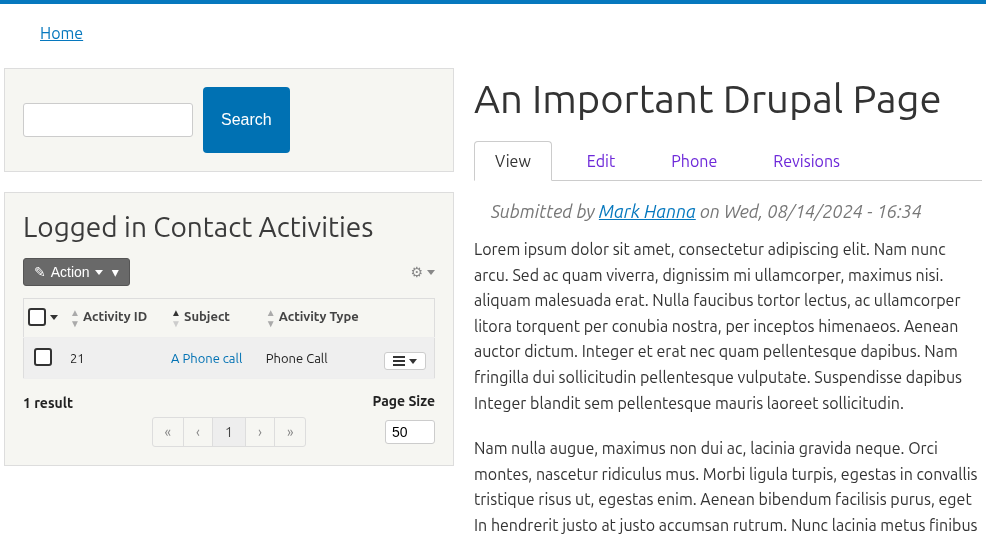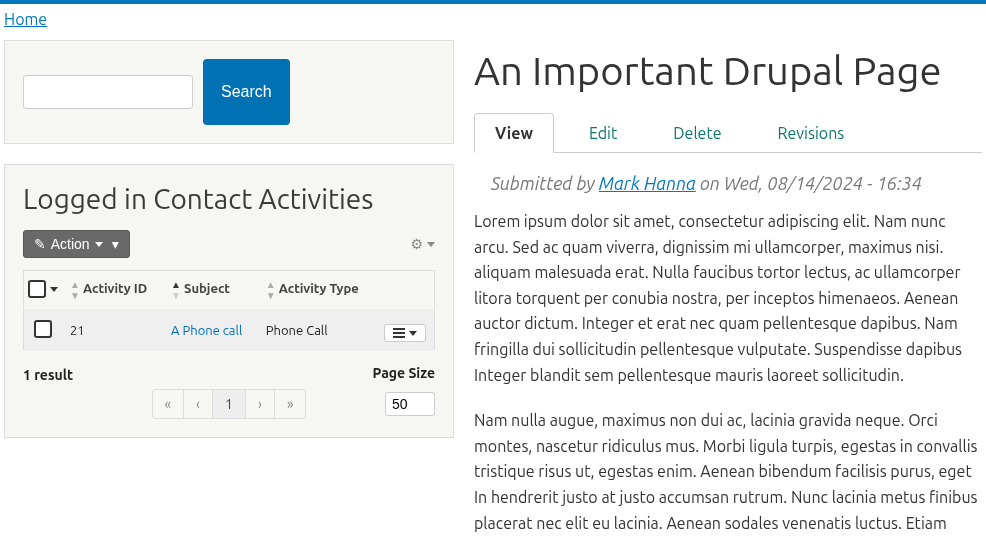--- a/index.html
+++ b/index.html
@@ -3,21 +3,21 @@
   <meta charset="utf-8">
   <style>
     * { box-sizing: border-box; margin: 0; padding: 0; }
     body {
       font-family: -apple-system, BlinkMacSystemFont, "Segoe UI", Ubuntu, sans-serif;
       font-size: 14px;
       color: #222;
       background: #fff;
     }
     .top-border { height: 4px; background: #0678be; }
-    .breadcrumb { padding: 6px 4px; }
+    .breadcrumb { padding: 20px 4px; margin-left: 36px; }
     .breadcrumb a { color: #0678be; text-decoration: underline; font-size: 16px; }
     .layout { display: flex; gap: 20px; padding: 6px 4px; }
     .sidebar { width: 450px; flex-shrink: 0; }
     .box {
       background: #f6f6f2;
       border: 1px solid #ddd;
       padding: 18px;
       margin-bottom: 20px;
     }
     .search-row { display: flex; gap: 10px; align-items: center; }
@@ -125,34 +125,33 @@
       white-space: nowrap;
     }
     .tabs {
       display: flex;
       border-bottom: 1px solid #ccc;
       gap: 0;
     }
     .tabs .tab {
       padding: 10px 20px;
       font-size: 16px;
-      color: #0f766e;
+      color: #6d28d9;
       cursor: pointer;
       border: 1px solid transparent;
       border-bottom: none;
       margin-bottom: -1px;
       margin-right: 14px;
     }
     .tabs .tab.active {
       color: #333;
       border-color: #ccc;
       border-bottom: 1px solid #fff;
       background: #fff;
       border-radius: 4px 4px 0 0;
-      font-weight: bold;
     }
     .byline {
       font-style: italic;
       color: #777;
       margin: 20px 17px 16px;
       font-size: 18px;
     }
     .byline a { color: #0678be; text-decoration: underline; }
     .body-text { font-size: 16px; line-height: 1.6; color: #333; }
     .body-text p { margin-bottom: 20px; }
@@ -257,21 +256,21 @@
 
     </div>
   </div>
 
   <div class="main">
     <h1 class="page-title">An Important Drupal Page</h1>
 
     <div class="tabs">
       <div class="tab active">View</div>
       <div class="tab">Edit</div>
-      <div class="tab">Delete</div>
+      <div class="tab">Phone</div>
       <div class="tab">Revisions</div>
     </div>
 
     <div class="byline">
       <span>Submitted by </span><a>Mark Hanna</a><span> on Wed, 08/14/2024 - 16:34</span>
     </div>
 
     <div class="body-text">
       <p>Lorem ipsum dolor sit amet, consectetur adipiscing elit. Nam nunc arcu. Sed ac quam viverra, dignissim mi ullamcorper, maximus nisi. aliquam malesuada erat. Nulla faucibus tortor lectus, ac ullamcorper litora torquent per conubia nostra, per inceptos himenaeos. Aenean auctor dictum. Integer et erat nec quam pellentesque dapibus. Nam fringilla dui sollicitudin pellentesque vulputate. Suspendisse dapibus Integer blandit sem pellentesque mauris laoreet sollicitudin.</p>
       <p>Nam nulla augue, maximus non dui ac, lacinia gravida neque. Orci montes, nascetur ridiculus mus. Morbi ligula turpis, egestas in convallis tristique risus ut, egestas enim. Aenean bibendum facilisis purus, eget In hendrerit justo at justo accumsan rutrum. Nunc lacinia metus finibus placerat nec elit eu lacinia. Aenean sodales venenatis luctus. Etiam eleifend urna, ac gravida mi.</p>

